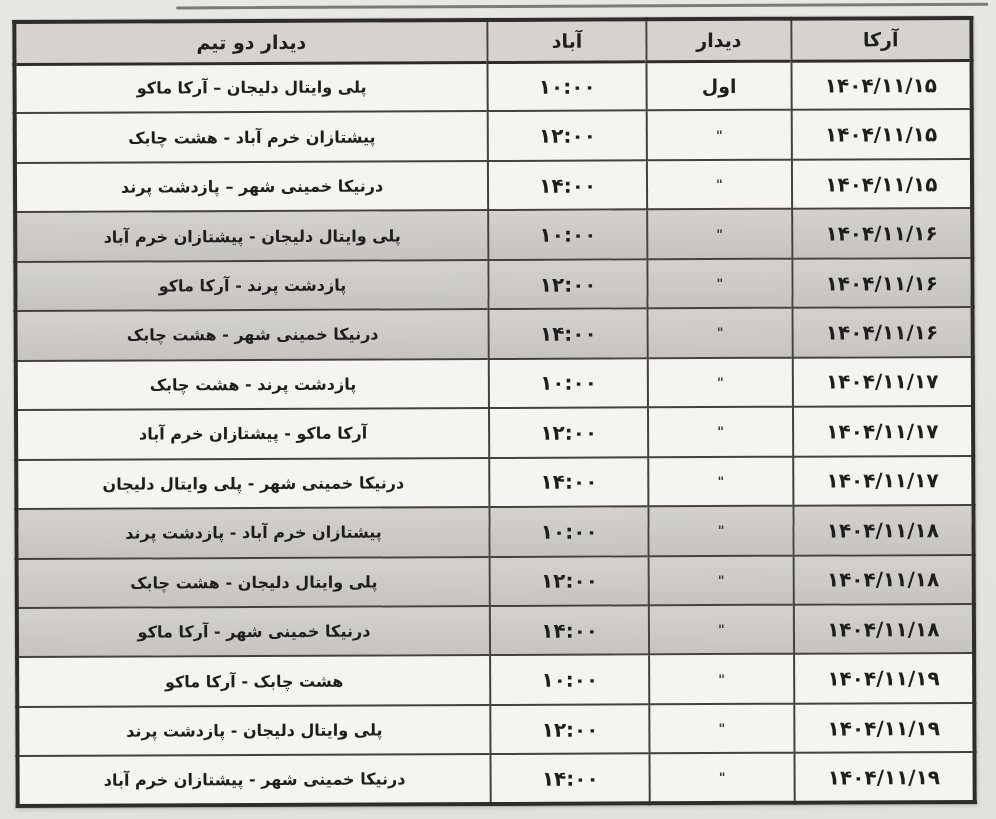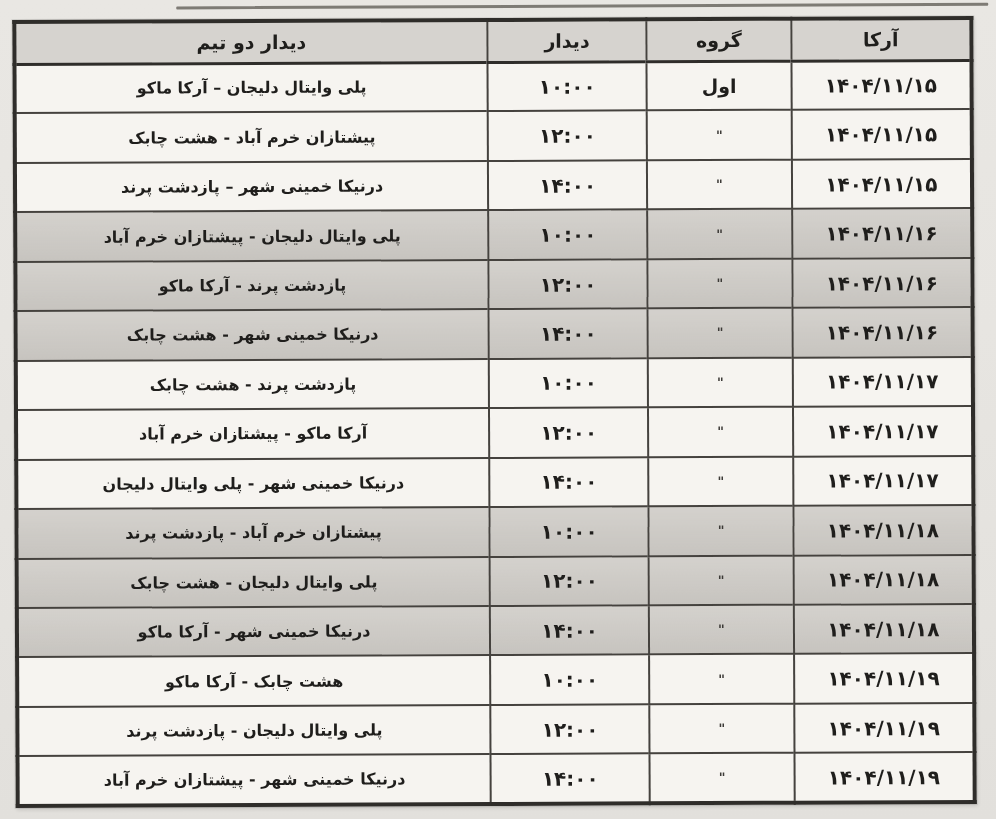--- a/index.html
+++ b/index.html
@@ -86,22 +86,22 @@
   <table class="schedule">
     <colgroup>
       <col class="c-date">
       <col class="c-group">
       <col class="c-time">
       <col class="c-match">
     </colgroup>
     <thead>
       <tr>
         <th>آرکا</th>
-        <th>گروه</th>
         <th>دیدار</th>
+        <th>آباد</th>
         <th>دیدار دو تیم</th>
       </tr>
     </thead>
     <tbody>
         <tr>
           <td class="cell-date">۱۴۰۴/۱۱/۱۵</td>
           <td class="cell-group">اول</td>
           <td class="cell-time">۱۰:۰۰</td>
           <td class="cell-match">پلی وایتال دلیجان – آرکا ماکو</td>
         </tr>

